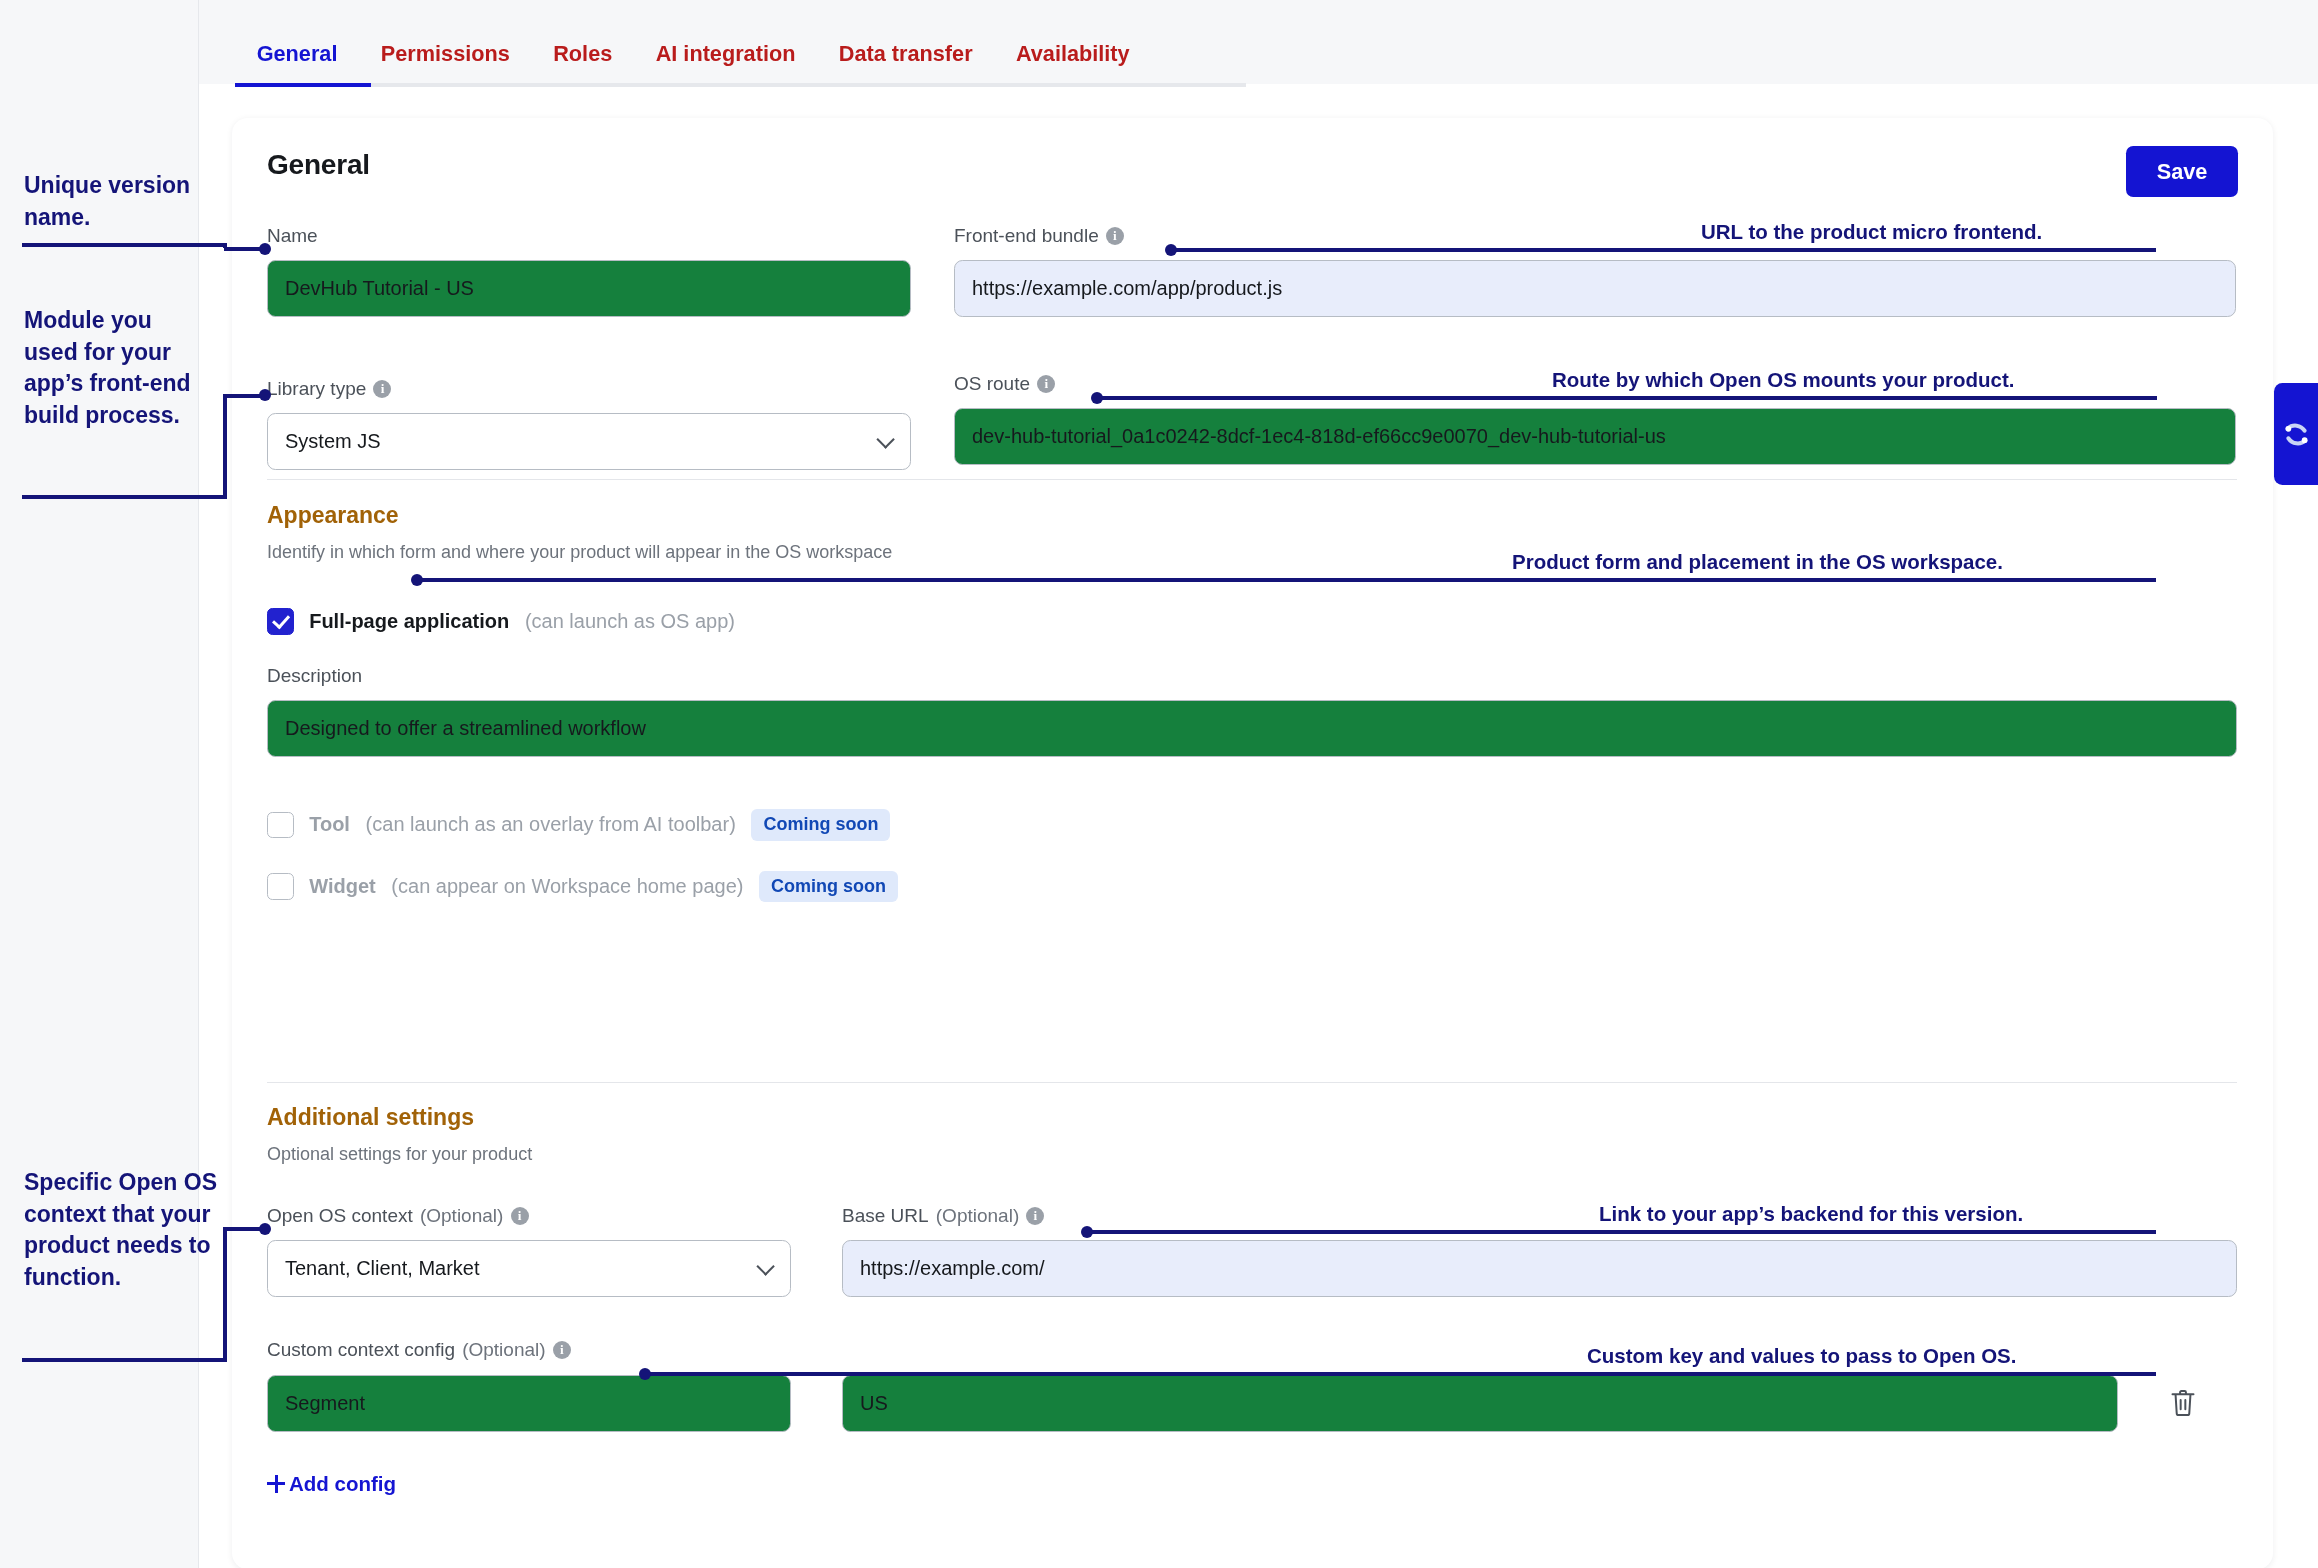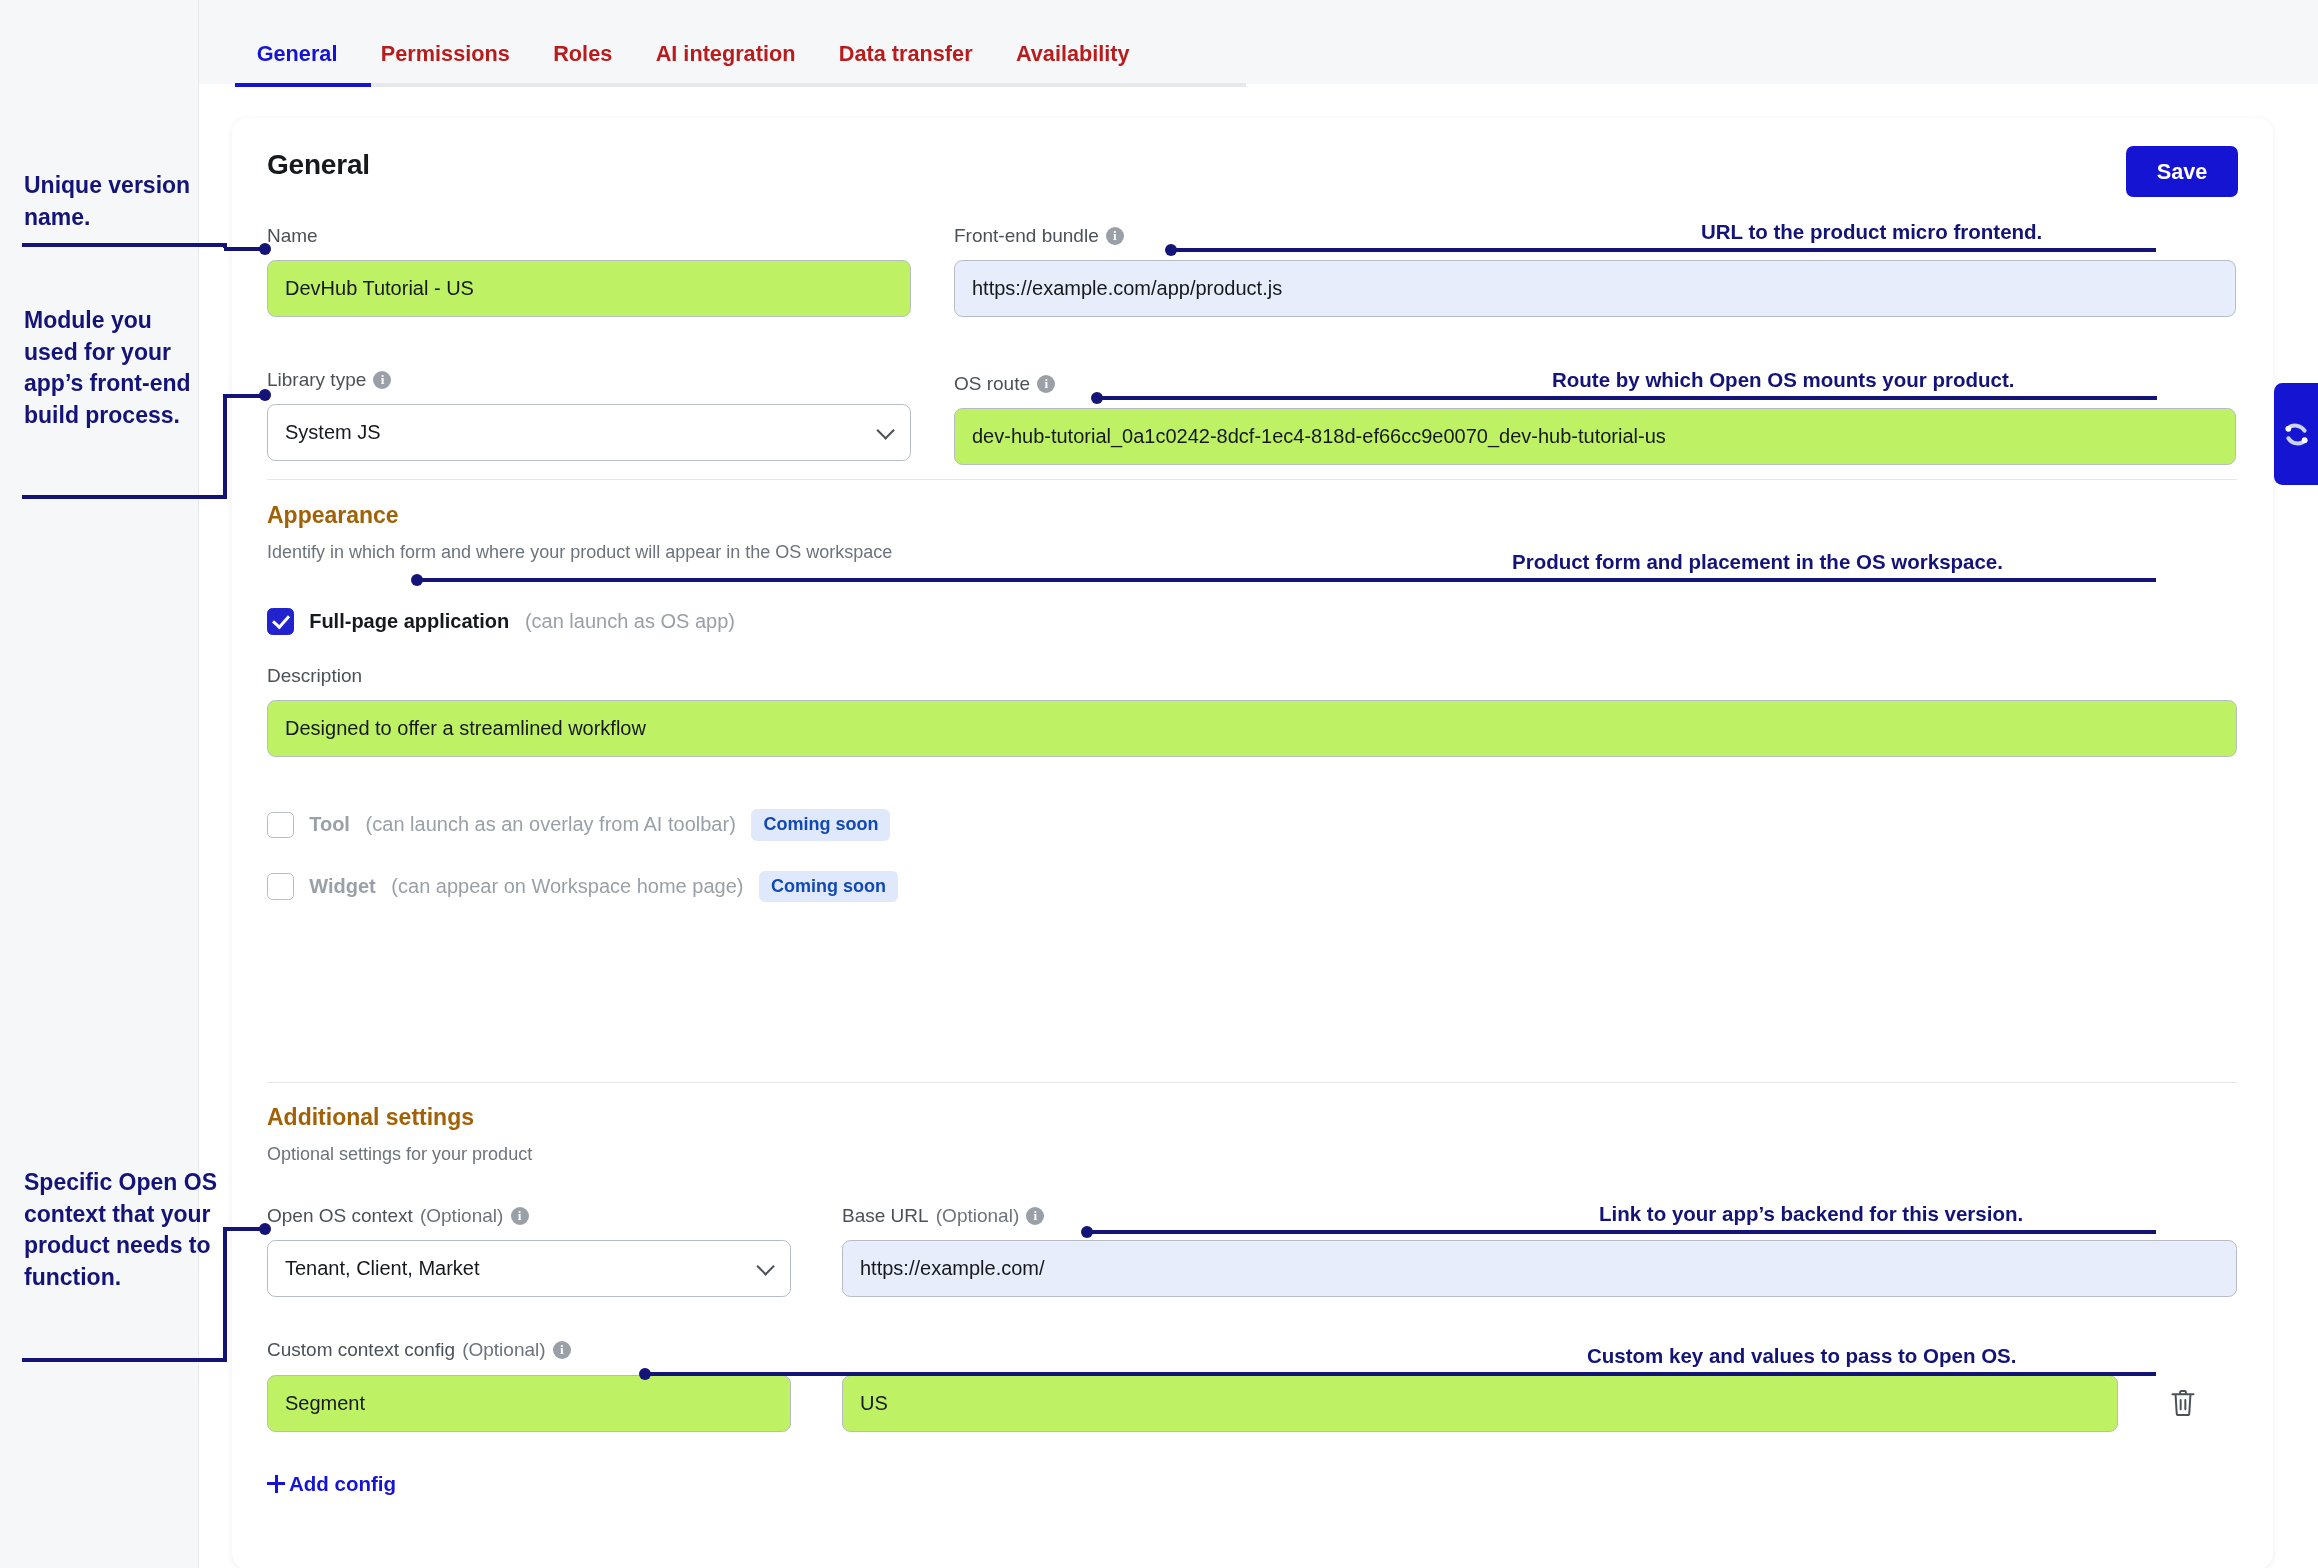--- a/index.html
+++ b/index.html
@@ -78,42 +78,42 @@
     display: inline-block; width: 18px; height: 18px;
     border-radius: 50%; background: #9aa0a8;
     color: #fff; font-size: 13.2px; font-weight: 700;
     text-align: center; line-height: 18px;
     font-family: "Liberation Serif", serif;
     flex: 0 0 auto; cursor: pointer;
   }
   .inp {
     width: 100%; height: 57px;
     border: 1.2px solid #b6bcc4; border-radius: 8.4px;
-    background: #bef264; font-size: 20px; color: #16191d;
+    background: #15803d; font-size: 20px; color: #16191d;
     padding: 0 17px;
     font-family: "Liberation Sans", sans-serif;
     outline: none;
   }
   .inp.tinted { background: #e8edfb; }
   .sel {
     position: relative; width: 100%; height: 57px;
     border: 1.2px solid #b6bcc4; border-radius: 8.4px;
     background: #fff; display: flex; align-items: center;
     padding: 0 17px; font-size: 20px; color: #16191d;
     cursor: pointer;
   }
   .chev {
     position: absolute; right: 18px; top: 50%;
     width: 13.2px; height: 13.2px; margin-top: -8.4px;
     border-right: 2.4px solid #4b5159; border-bottom: 2.4px solid #4b5159;
     transform: rotate(45deg);
   }
 
   .f-name   { position: absolute; left: 35px;   top: 107px; width: 644px; }
-  .f-lib    { position: absolute; left: 35px;   top: 251px; width: 644px; }
+  .f-lib    { position: absolute; left: 35px;   top: 260px; width: 644px; }
   .f-bundle { position: absolute; left: 722px; top: 107px; width: 1282px; }
   .f-route  { position: absolute; left: 722px; top: 255px; width: 1282px; }
   .fld-lbl  { margin-bottom: 13.2px; }
 
   .divider {
     position: absolute; left: 35px; width: 1970px;
     height: 1.2px; background: #e4e6ea;
   }
   .sec-title { font-size: 23px; font-weight: 700; color: #a16207; }
   .sec-sub   { font-size: 18px; color: #6d737c; margin-top: 13.2px; }

